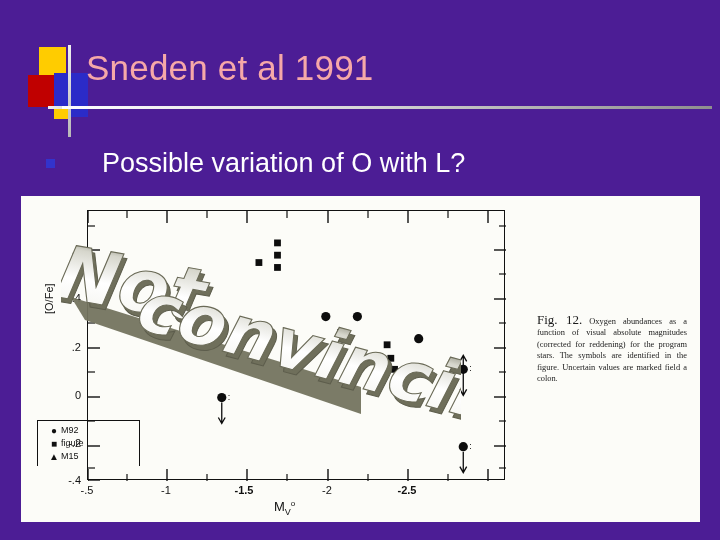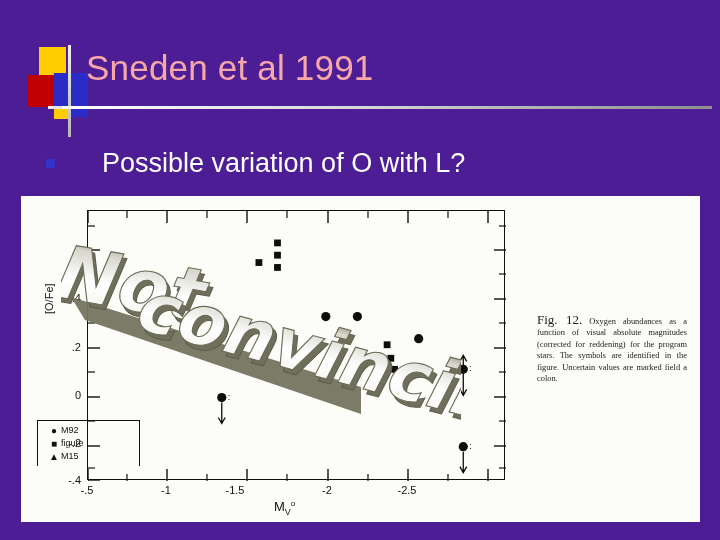--- a/index.html
+++ b/index.html
@@ -217,23 +217,23 @@
 
     <div class="ytick-label" style="left:30px; top:48px;">.6</div>
     <div class="ytick-label" style="left:30px; top:96px;">.4</div>
     <div class="ytick-label" style="left:30px; top:145px;">.2</div>
     <div class="ytick-label" style="left:30px; top:193px;">0</div>
     <div class="ytick-label" style="left:30px; top:241px;">-.2</div>
     <div class="ytick-label" style="left:30px; top:278px;">-.4</div>
 
     <div class="xtick-label" style="left:46px;  top:288px;">-.5</div>
     <div class="xtick-label" style="left:125px; top:288px;">-1</div>
-    <div class="xtick-label" style="left:194px; top:288px;">-1.5</div>
+    <div class="xtick-label" style="left:203px; top:288px;font-weight:bold;">-1.5</div>
     <div class="xtick-label" style="left:286px; top:288px;">-2</div>
-    <div class="xtick-label" style="left:366px; top:288px;">-2.5</div>
+    <div class="xtick-label" style="left:366px; top:288px;font-weight:bold;">-2.5</div>
 
     <div class="xlabel">M<sub>V</sub><sup>o</sup></div>
 
     <div id="plot">
       <svg width="418" height="270" viewBox="0 0 418 270">
 
         <g stroke="#111" stroke-width="1.4">
           <line x1="0" y1="39" x2="12" y2="39"></line>
           <line x1="0" y1="88" x2="12" y2="88"></line>
           <line x1="0" y1="137" x2="12" y2="137"></line>

